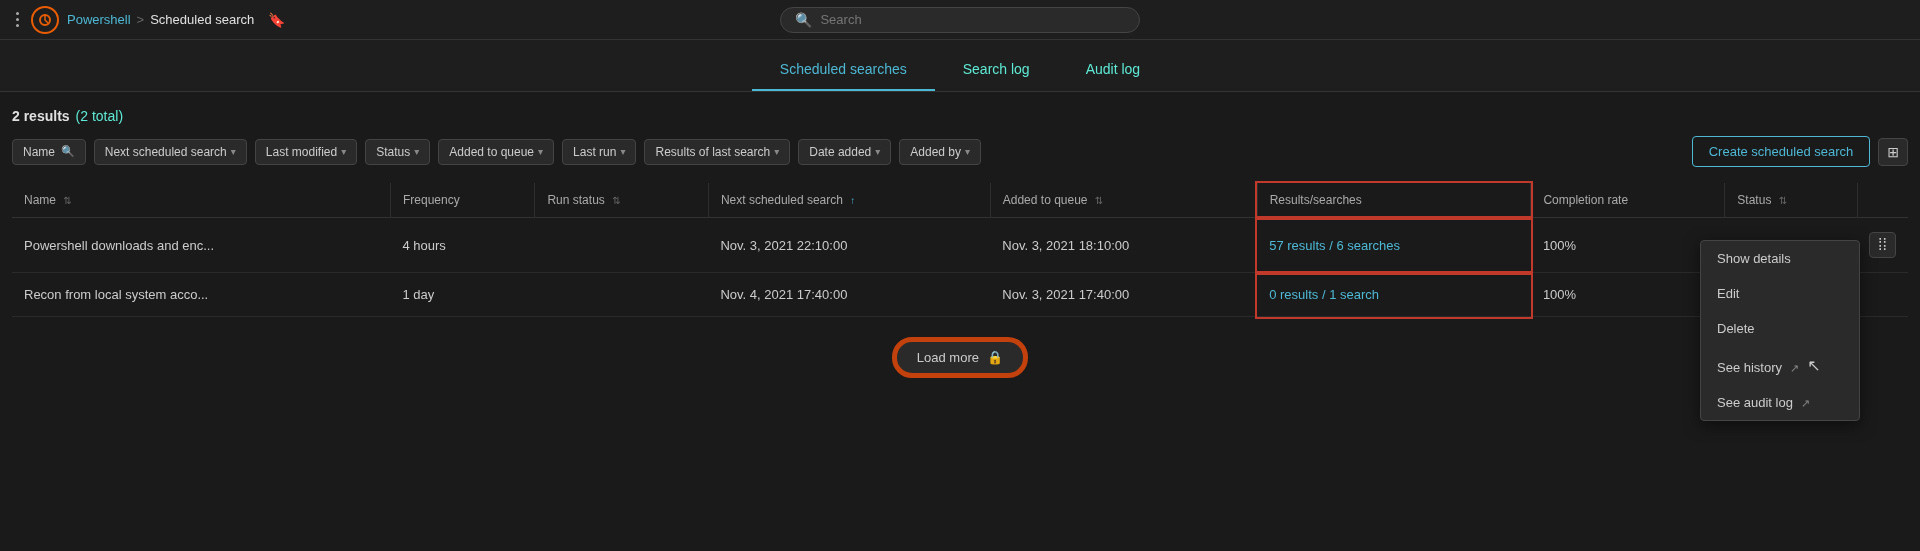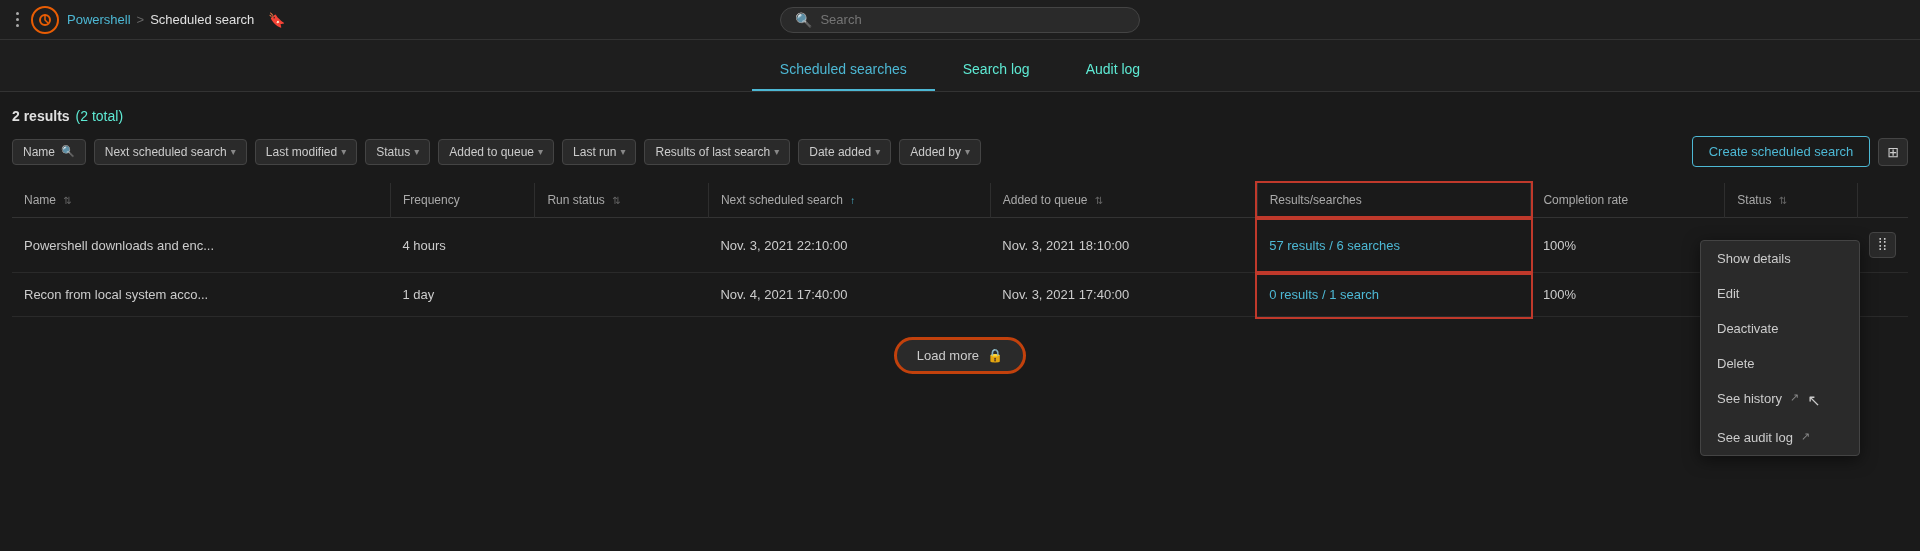--- a/index.html
+++ b/index.html
@@ -261,21 +261,21 @@
     .load-more-wrap {
       display: flex;
       justify-content: center;
       margin-top: 20px;
     }
     .load-more-btn {
       display: flex;
       align-items: center;
       gap: 8px;
       background: #2a2a2a;
-      border: 3px solid #c2410c;
+      border: 5px solid #c2410c;
       border-radius: 20px;
       padding: 8px 20px;
       color: #ccc;
       cursor: pointer;
       font-size: 13px;
     }
 
     
     .context-menu {
       position: fixed;
@@ -283,21 +283,21 @@
       top: 240px;
       background: #2a2a2a;
       border: 1px solid #444;
       border-radius: 4px;
       min-width: 160px;
       z-index: 100;
       box-shadow: 0 4px 16px rgba(0,0,0,0.5);
     }
     .context-menu-item {
       display: flex;
-      align-items: flex-start;
+      align-items: flex-end;
       gap: 8px;
       padding: 10px 16px;
       cursor: pointer;
       color: #ccc;
       font-size: 13px;
       white-space: nowrap;
     }
     .context-menu-item .ext-icon {
       font-size: 11px;
       color: #888;
@@ -490,23 +490,20 @@
 </div>
 
 <div class="context-menu">
   <div class="context-menu-item">
     <span>Show details</span>
   </div>
   <div class="context-menu-item">
     <span>Edit</span>
   </div>
   <div class="context-menu-item">
-    <span>Deactivate</span>
-  </div>
-  <div class="context-menu-item">
     <span>Delete</span>
   </div>
   <div class="context-menu-item">
     <span>See history</span>
     <span class="ext-icon">↗</span>
     <span style="font-size:16px; color:#ccc;">↖</span>
   </div>
   <div class="context-menu-item">
     <span>See audit log</span>
     <span class="ext-icon">↗</span>

